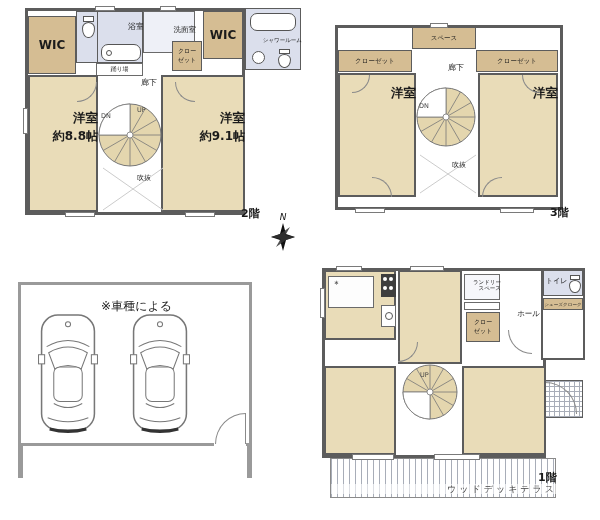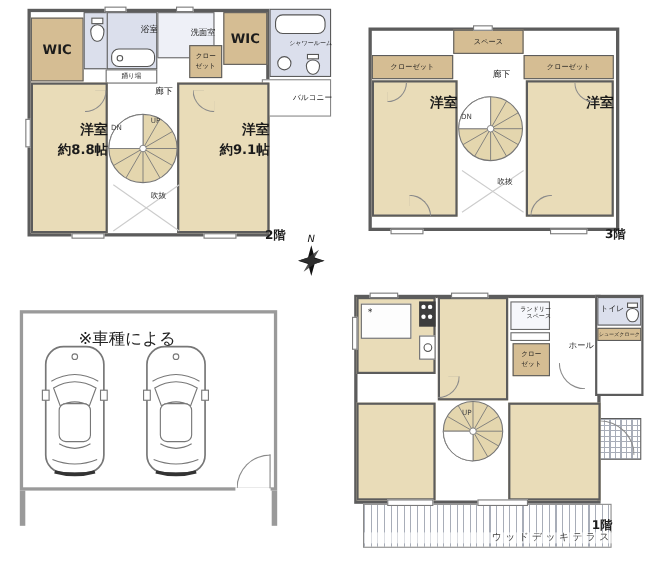--- a/index.html
+++ b/index.html
@@ -76,23 +76,20 @@
     </div>
 
     <div class="wet" style="left:220px;top:0;width:56px;height:62px">
       <div class="tub" style="left:4px;top:4px;width:46px;height:18px"></div>
       <div class="lbl c" style="left:0;top:28px;width:56px;font-size:5.5px">シャワールーム</div>
       <div class="sinkc" style="left:6px;top:42px;width:13px;height:13px"></div>
       <div class="tank" style="left:33px;top:40px;width:11px;height:5px"></div>
       <div class="bowl" style="left:32px;top:45px;width:13px;height:14px"></div>
     </div>
 
-    <div class="white" style="left:213px;top:64px;width:63px;height:34px;border-color:#888">
-      <div class="lbl c" style="left:0;top:12px;width:63px;font-size:7px">バルコニー</div>
-    </div>
 
     <div class="lbl c" style="left:88px;top:70px;width:44px;font-size:8px">廊下</div>
 
     <div class="room" style="left:3px;top:67px;width:70px;height:137px"></div>
     <div class="lbl c" style="left:3px;top:100px;width:70px">
       <span class="b" style="font-size:12.5px">洋室</span><br>
       <span class="b" style="font-size:12px">約8.8帖</span>
     </div>
 
     <div class="room" style="left:136px;top:67px;width:84px;height:137px"></div>
@@ -203,21 +200,21 @@
     <text x="17" y="10" text-anchor="middle" font-size="9" font-style="italic" fill="#111">N</text>
     <polygon points="17,13 20,24 29,27 20,30 17,41 14,30 5,27 14,24" fill="#111"></polygon>
     <polygon points="24,17 19.5,25 29,27 20,30 10,37 14.5,29 5,27 14,24" fill="#333" opacity="0.85"></polygon>
   </svg>
 
   <section class="plan" style="left:18px;top:282px;width:244px;height:205px">
     <div style="position:absolute;left:0;top:0;width:234px;height:164px;border:3px solid #9a9a9a;background:#fff;box-sizing:border-box"></div>
     <div style="position:absolute;left:0;top:164px;width:5px;height:32px;background:#9a9a9a"></div>
     <div style="position:absolute;left:229px;top:164px;width:5px;height:32px;background:#9a9a9a"></div>
 
-    <div class="lbl c" style="left:32px;top:18px;width:110px;font-size:15px;color:#222">※車種による</div>
+    <div class="lbl c" style="left:44px;top:18px;width:110px;font-size:12px;color:#222">※車種による</div>
 
     <svg width="58" height="124" viewBox="0 0 56 122" style="left:21px;top:28px">
       <rect x="2" y="5" width="52" height="113" rx="16" fill="#fff" stroke="#777" stroke-width="1.5"></rect>
       <circle cx="28" cy="14" r="2.5" fill="none" stroke="#777"></circle>
       <path d="M7 36 Q28 24 49 36" fill="none" stroke="#777"></path>
       <path d="M9 42 Q28 31 47 42 L41 58 Q28 51 15 58 Z" fill="#fff" stroke="#777"></path>
       <rect x="14" y="56" width="28" height="34" rx="6" fill="#fff" stroke="#777"></rect>
       <path d="M14 92 Q28 100 42 92" fill="none" stroke="#777"></path>
       <path d="M8 106 Q28 114 48 106" fill="none" stroke="#777"></path>
       <rect x="-1" y="44" width="6" height="9" fill="#fff" stroke="#777"></rect>

